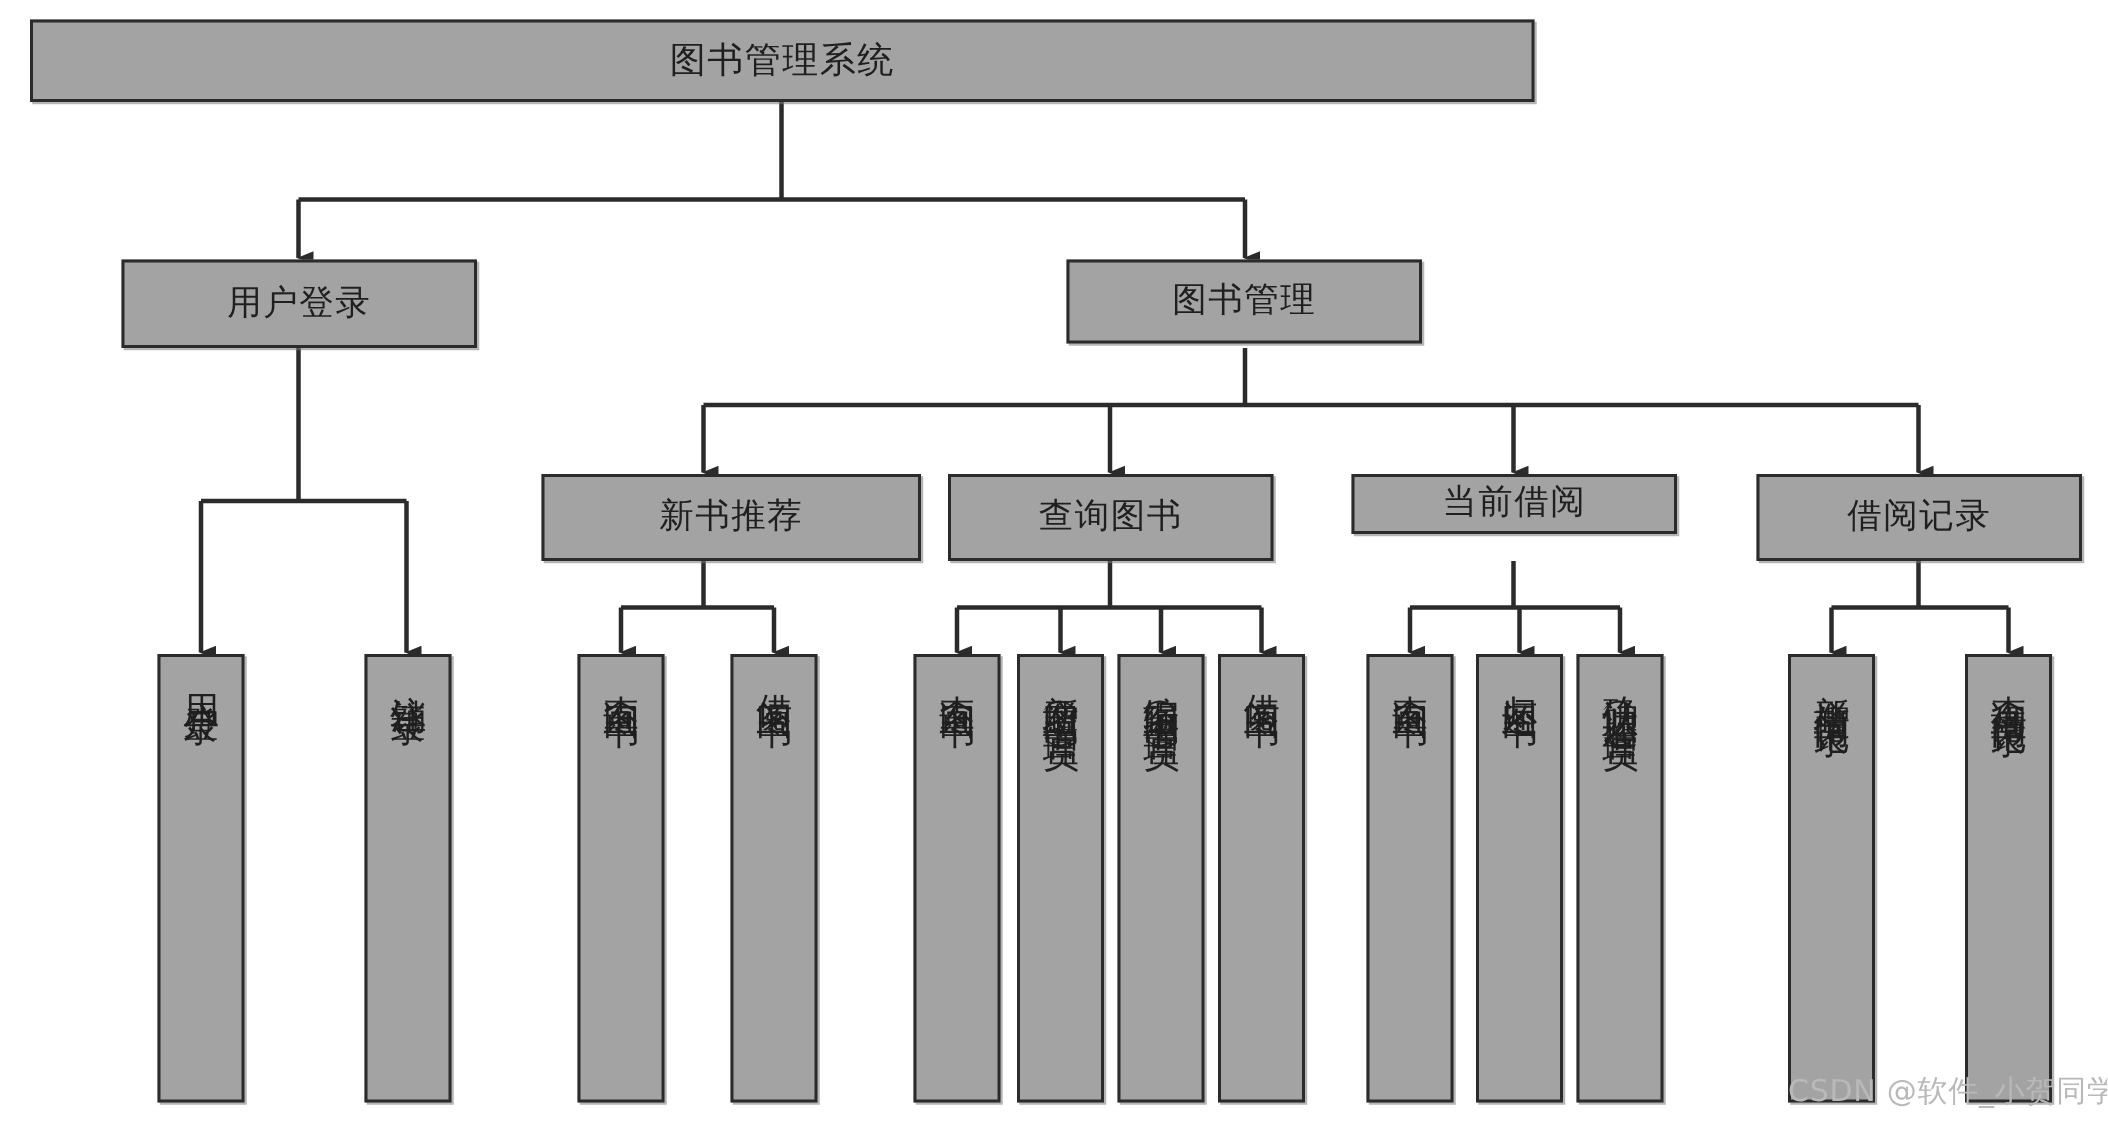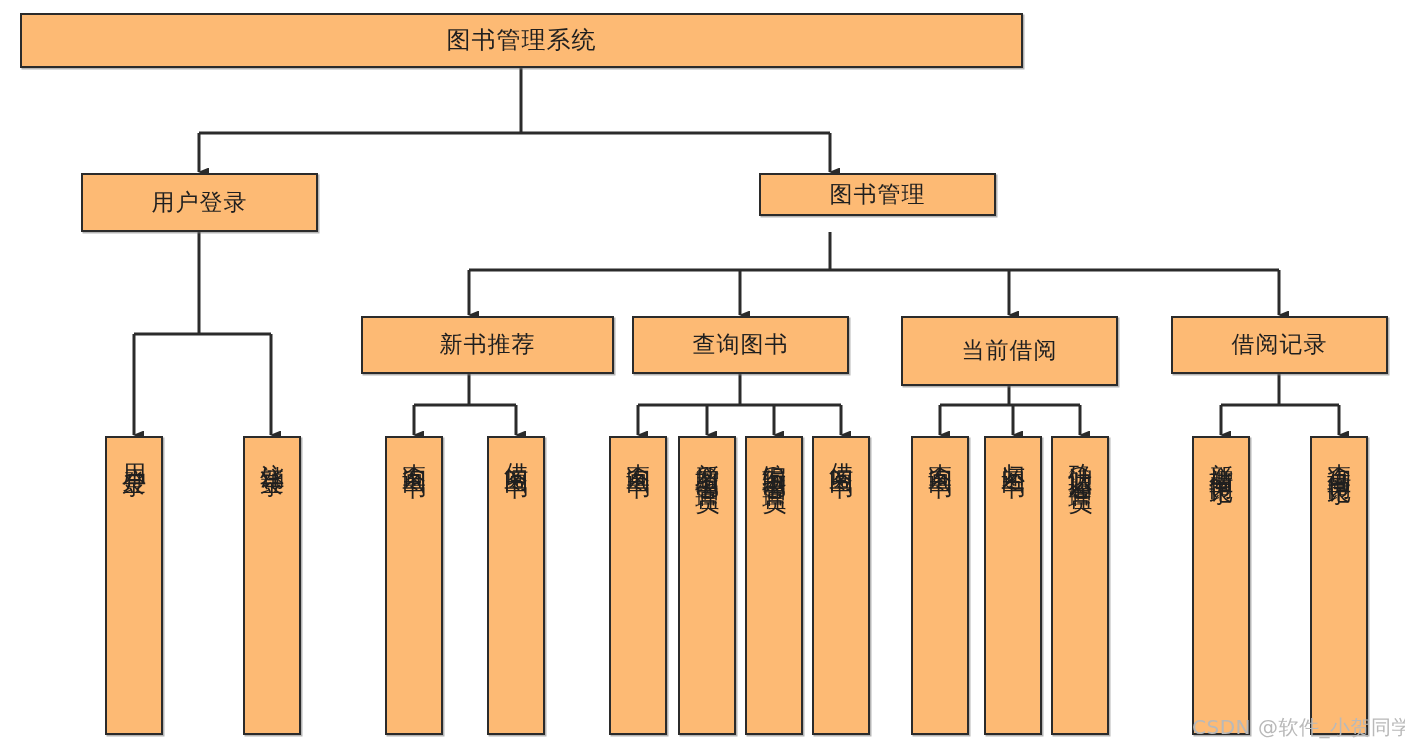--- a/index.html
+++ b/index.html
@@ -22,21 +22,21 @@
     position: absolute;
     left: 0;
     top: 0;
     width: 1405px;
     height: 747px;
     pointer-events: none;
   }
   .node {
     position: absolute;
     box-sizing: border-box;
-    background: #fdba74;
+    background: #a3a3a3;
     border: 2px solid #2b2b2b;
     box-shadow: 1.5px 1.5px 0 0 rgba(120,120,120,0.55);
     display: flex;
     align-items: center;
     justify-content: center;
   }
   .node .label {
     display: block;
     line-height: 1.18;
     letter-spacing: 1px;
@@ -115,30 +115,30 @@
       </g>
   </svg>
 
   <div id="node-layer">
       <div class="node horizontal root" style="left: 20px; top: 13px; width: 1003px; height: 55px;">
         <span class="label">图书管理系统</span>
       </div>
       <div class="node horizontal" style="left: 81px; top: 173px; width: 237px; height: 59px;">
         <span class="label">用户登录</span>
       </div>
-      <div class="node horizontal" style="left: 711px; top: 173px; width: 237px; height: 43px; margin-left: 48px;">
+      <div class="node horizontal" style="left: 711px; top: 173px; width: 237px; height: 56px;">
         <span class="label">图书管理</span>
       </div>
       <div class="node horizontal" style="left: 361px; top: 316px; width: 253px; height: 58px;">
         <span class="label">新书推荐</span>
       </div>
       <div class="node horizontal" style="left: 632px; top: 316px; width: 217px; height: 58px;">
         <span class="label">查询图书</span>
       </div>
-      <div class="node horizontal" style="left: 901px; top: 316px; width: 217px; height: 70px;">
+      <div class="node horizontal" style="left: 901px; top: 316px; width: 217px; height: 40px;">
         <span class="label">当前借阅</span>
       </div>
       <div class="node horizontal" style="left: 1171px; top: 316px; width: 217px; height: 58px;">
         <span class="label">借阅记录</span>
       </div>
       <div class="node vertical" style="left: 105px; top: 436px; width: 58px; height: 299px;">
         <span class="label">用户登录</span>
       </div>
       <div class="node vertical" style="left: 243px; top: 436px; width: 58px; height: 299px;">
         <span class="label">注销登录</span>

